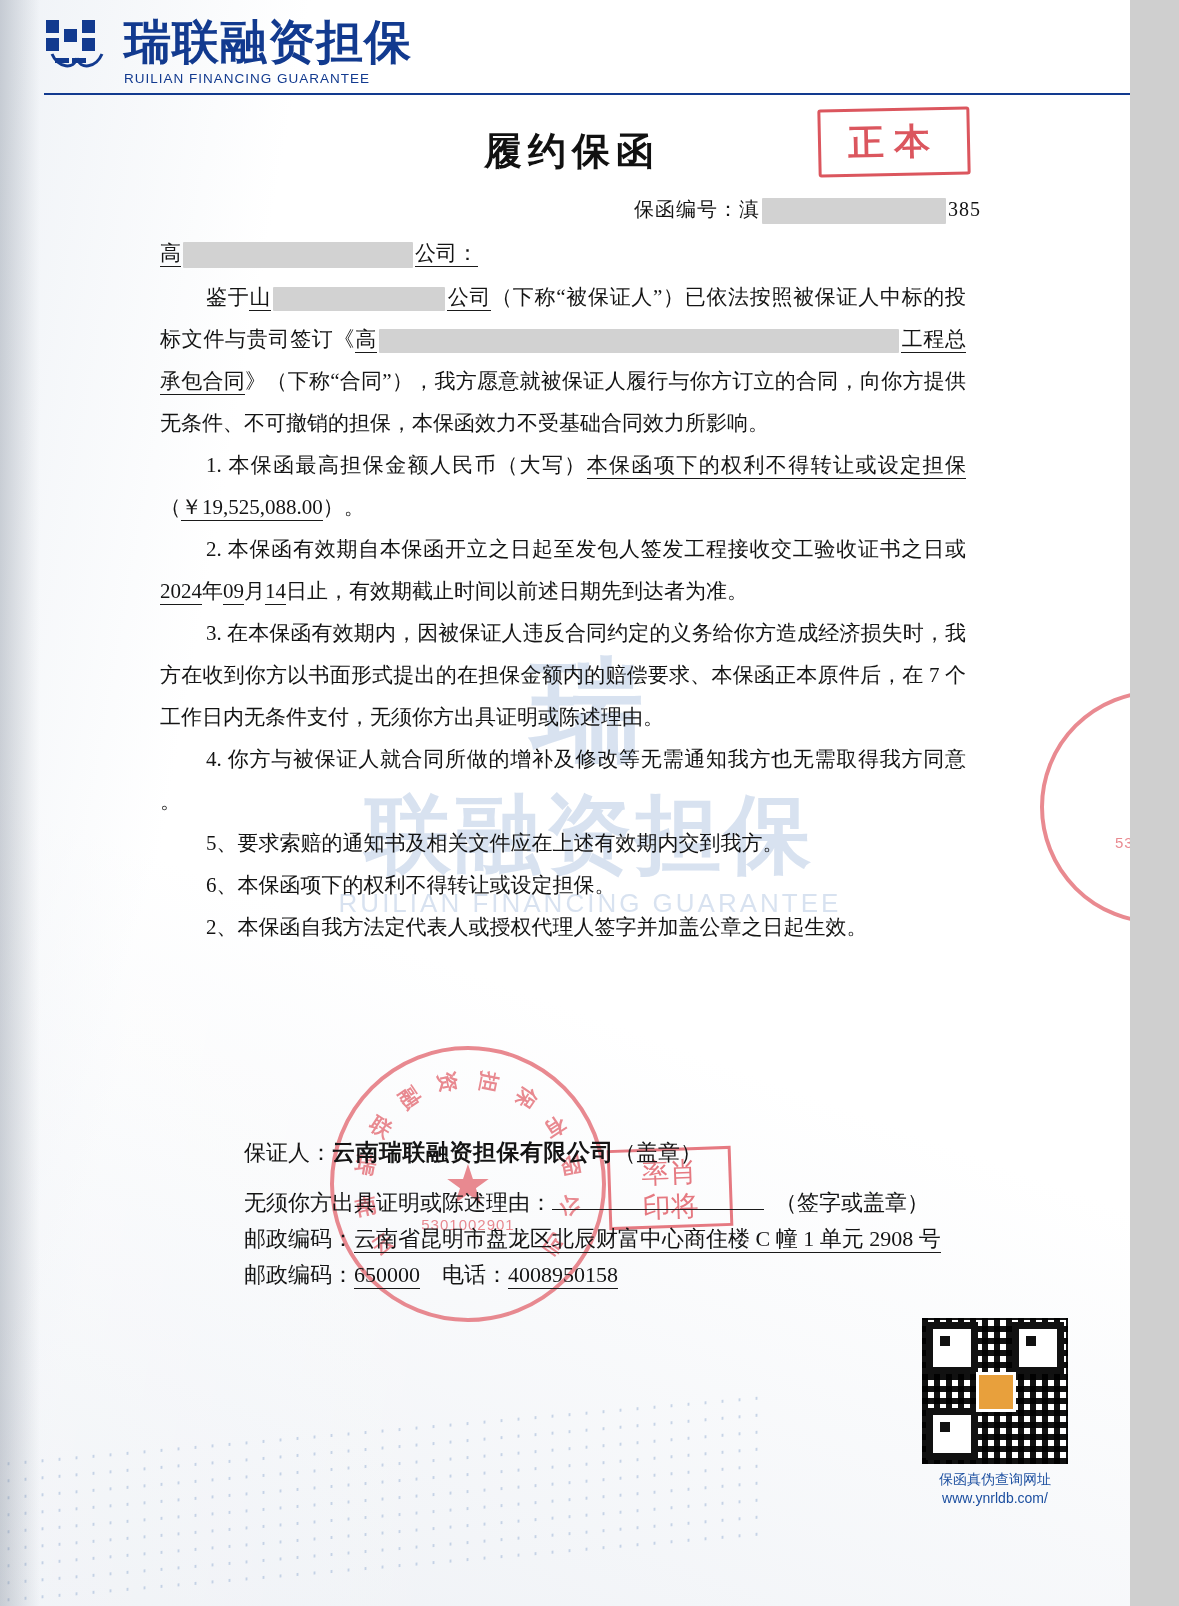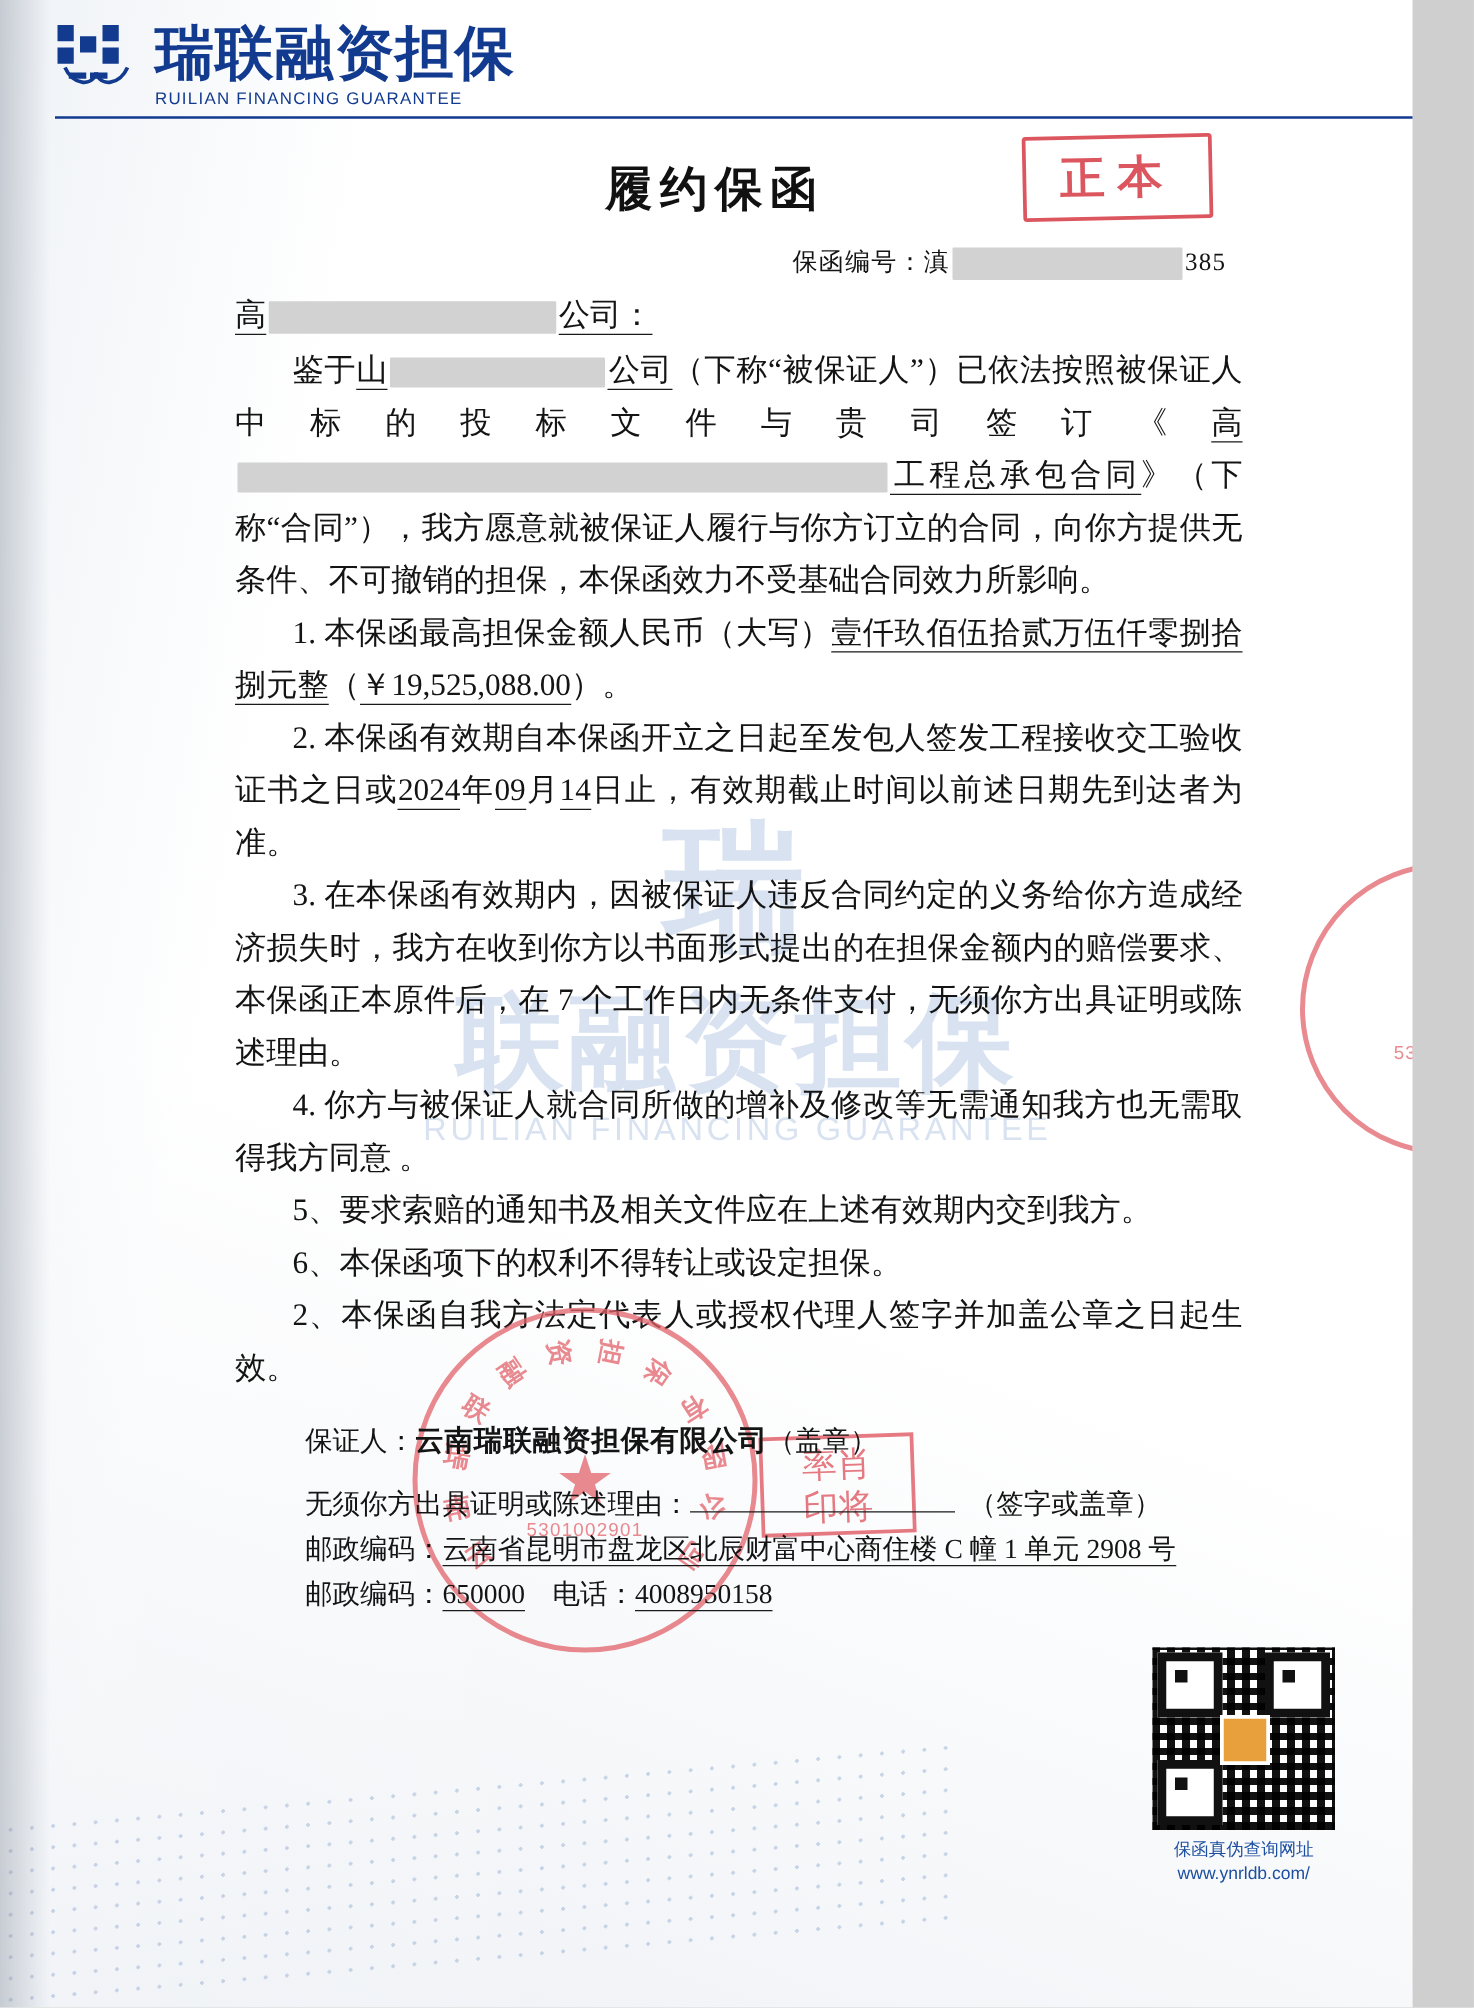--- a/index.html
+++ b/index.html
@@ -104,24 +104,24 @@
     display: inline-block;
     background: #d2d2d2;
     border-radius: 1px;
     vertical-align: middle;
     margin: 0 2px;
   }
 
   
   #body {
     position: absolute;
-    left: 188px;
+    left: 160px;
     top: 232px;
     width: 806px;
-    font-size: 25px;
+    font-size: 21px;
     line-height: 42px;
     text-align: justify;
   }
   .para { margin: 0 0 0 0; }
   .indent { text-indent: 46px; }
   .u { border-bottom: 1.4px solid #1a1a1a; padding-bottom: 1px; }
   #addressee { margin-bottom: 2px; }
   .clause { margin-top: 0px; }
 
   
@@ -358,21 +358,21 @@
 
     <div class="para" id="addressee">
       <span class="u">高</span><span class="redact" style="width:230px;height:26px;"></span><span class="u">公司：</span>
     </div>
 
     <div class="para indent">
       <span>鉴于</span><span class="u">山</span><span class="redact" style="width:172px;height:24px;"></span><span class="u">公司</span><span>（下称“被保证人”）已依法按照被保证人中标的投标文件与贵司签订《</span><span class="u">高</span><span class="redact" style="width:520px;height:24px;"></span><span class="u">工程总承包合同</span><span>》（下称“合同”），我方愿意就被保证人履行与你方订立的合同，向你方提供无条件、不可撤销的担保，本保函效力不受基础合同效力所影响。</span>
     </div>
 
     <div class="para indent clause">
-      <span>1. 本保函最高担保金额人民币（大写）</span><span class="u">壹仟玖佰伍拾贰万伍仟零捌拾捌元整</span><span>（</span><span class="u">￥19,525,088.00</span><span>）。</span>
+      <span>1. 本保函最高担保金额人民币（大写）</span><span class="u">本保函项下的权利不得转让或设定担保</span><span>（</span><span class="u">￥19,525,088.00</span><span>）。</span>
     </div>
 
     <div class="para indent clause">
       <span>2. 本保函有效期自本保函开立之日起至发包人签发工程接收交工验收证书之日或</span><span class="u">2024</span><span>年</span><span class="u">09</span><span>月</span><span class="u">14</span><span>日止，</span><span>有效期截止时间以前述日期先到达者为准。</span>
     </div>
 
     <div class="para indent clause">3. 在本保函有效期内，因被保证人违反合同约定的义务给你方造成经济损失时，我方在收到你方以书面形式提出的在担保金额内的赔偿要求、本保函正本原件后，在 7 个工作日内无条件支付，无须你方出具证明或陈述理由。</div>
     <div class="para indent clause">4. 你方与被保证人就合同所做的增补及修改等无需通知我方也无需取得我方同意 。</div>
     <div class="para indent clause">5、要求索赔的通知书及相关文件应在上述有效期内交到我方。</div>
     <div class="para indent clause">6、本保函项下的权利不得转让或设定担保。</div>

